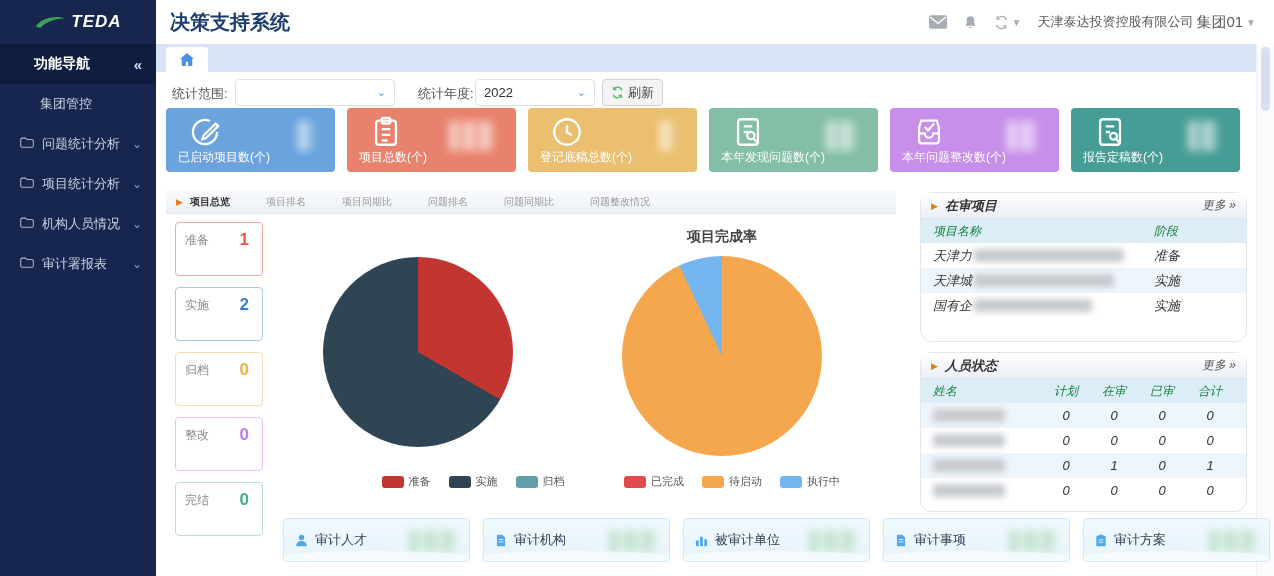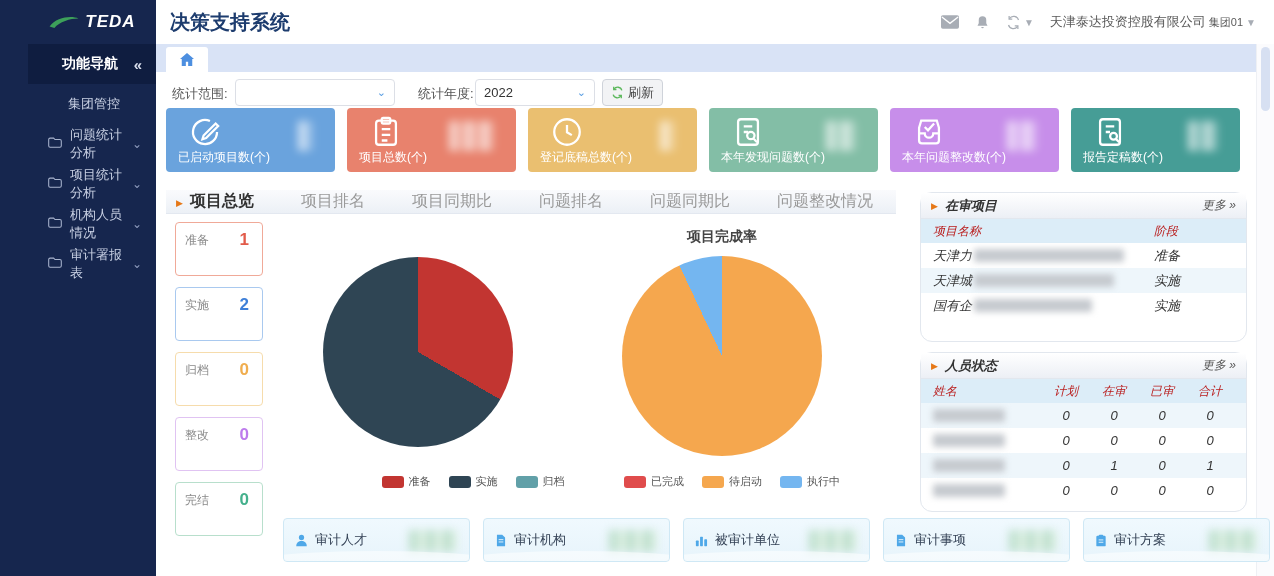--- a/index.html
+++ b/index.html
@@ -1,41 +1,41 @@
 <!DOCTYPE html>
 <html><head>
 <meta charset="utf-8">
 <style>
   * { margin:0; padding:0; box-sizing:border-box; }
   html,body { width:1274px; height:576px; overflow:hidden; background:#fff;
     font-family:"Liberation Sans","DejaVu Sans",sans-serif; }
   .screen { position:relative; width:1274px; height:576px; background:#fff; overflow:hidden; }
 
   
-  .sidebar { position:absolute; left:0; top:0; width:156px; height:576px; background:#16264E;padding-left:28px; }
+  .sidebar { position:absolute; left:0; top:0; width:156px; height:576px; background:#16264E; }
   .logo { height:44px; display:flex; align-items:center; justify-content:center; gap:5px; }
   .logo-text { color:#fff; font-weight:bold; font-style:italic; font-size:17px; letter-spacing:1px; }
   .nav-head { height:40px; background:#0F1D40; color:#fff; font-weight:bold; font-size:14px;
     display:flex; align-items:center; padding:0 14px 0 34px; }
   .nav-collapse { margin-left:auto; color:#D8DEEC; font-size:15px; cursor:pointer; }
   .side-item { height:40px; display:flex; align-items:center; color:#C9D1E4; font-size:13px;
     padding:0 14px 0 20px; gap:8px; cursor:pointer; }
   .side-item .side-label { flex:1; }
   .side-item.no-folder { padding-left:40px; }
   .chev { color:#8E9BBD; font-size:12px; }
 
   
   .topbar { position:absolute; left:156px; top:0; width:1118px; height:44px; background:#fff;
     display:flex; align-items:center; padding:0 18px 0 14px; }
   .page-title { font-size:20px; font-weight:bold; color:#1D3C6E; }
   .top-right { margin-left:auto; display:flex; align-items:center; gap:16px; }
   .icon-btn { display:flex; align-items:center; gap:3px; cursor:pointer; }
   .caret { color:#A8ADB5; font-size:10px; }
   .company { color:#595959; font-size:13px;font-family:Liberation Serif, serif; }
-  .group-name { color:#595959; font-size:11px;text-align:center; }
+  .group-name { color:#595959; font-size:15px;text-align:center; }
 
   
   .tabbar { position:absolute; left:156px; top:44px; width:1100px; height:28px; background:#D9E3F6;
     display:flex; align-items:flex-end; padding-left:10px; }
   .tab-home { width:42px; height:25px; background:#fff; border-radius:3px 3px 0 0;
     display:flex; align-items:center; justify-content:center; cursor:pointer; }
   .scrollstrip { position:absolute; right:0; top:44px; width:18px; height:532px; background:#FBFBFD;
     border-left:1px solid #EEF0F4; }
   .scroll-thumb { position:absolute; top:3px; left:4px; width:9px; height:64px; background:#D7E0F2; border-radius:5px; }
 
@@ -61,21 +61,21 @@
   .stat-card .c-icon { position:absolute; left:22px; top:7px; width:34px; height:34px; }
   .stat-card .c-icon svg { width:34px; height:34px; }
   .stat-card .c-label { position:absolute; left:12px; bottom:6px; color:#fff; font-size:12px; }
   .stat-card .c-num { position:absolute; right:22px; top:13px; height:30px;
     background:repeating-linear-gradient(90deg, rgba(255,255,255,.65) 0 8px, rgba(255,255,255,.3) 8px 16px);
     filter:blur(4px); border-radius:2px; }
 
   
   .tabstrip { position:absolute; left:10px; top:118px; width:730px; height:24px;
     background:linear-gradient(#FAFBFD,#ECF0F6); border-bottom:1px solid #E3E8F0;
-    display:flex; align-items:center; gap:47px; padding-left:10px; font-size:16px; }
+    display:flex; align-items:center; gap:36px; padding-left:10px; font-size:10px; }
   .strip-tab { color:#999; cursor:pointer; white-space:nowrap; }
   .strip-tab.active { color:#333; font-weight:bold; }
   .strip-tab.active::before { content:"▶"; color:#E67817; font-size:9px; margin-right:7px; }
 
   
   .status-box { position:absolute; left:19px; width:88px; height:54px; border:1px solid;
     border-radius:4px; background:#fff; }
   .status-box .s-label { position:absolute; left:9px; top:9px; font-size:12px; color:#8a8a8a; }
   .status-box .s-val { position:absolute; right:13px; top:7px; font-size:17px; font-weight:bold; }
 
@@ -87,21 +87,21 @@
   .legend-swatch { width:22px; height:12px; border-radius:3px; }
 
   
   .panel { position:absolute; left:764px; width:327px; background:#fff; border:1px solid #E2E7EE;
     border-radius:12px;font-style:italic; }
   .panel-head { height:26px; background:linear-gradient(#FFFFFF,#ECEFF5); border-bottom:1px solid #E2E7EE;
     display:flex; align-items:center; padding:0 10px; font-size:13px; font-weight:bold; color:#333; }
   .panel-head::before { content:"▶"; color:#E67817; font-size:9px; margin-right:7px; }
   .more-link { margin-left:auto; font-weight:normal; font-size:12px; color:#555; cursor:pointer; }
   .tbl-head { height:24px; background:#DCEDF8; display:flex; align-items:center; padding:0 12px;
-    font-size:12px; color:#b91c1c; }
+    font-size:12px; color:#15803d; }
   .tbl-row { height:25px; display:flex; align-items:center; padding:0 12px; font-size:13px; color:#333; }
   .tbl-row.alt { background:#EEF6FB; }
   .cell-name { flex:1; display:flex; align-items:center; gap:2px; }
   .name-blur { height:13px; background:#C6CACF; filter:blur(3px); border-radius:2px; }
   .cell-stage { width:80px; }
   .h-name { flex:1; } .h-stage { width:80px; }
   .num-col { width:48px; text-align:center; }
   .panel-projects { top:120px; height:150px; }
   .panel-personnel { top:280px; height:160px; }
 

